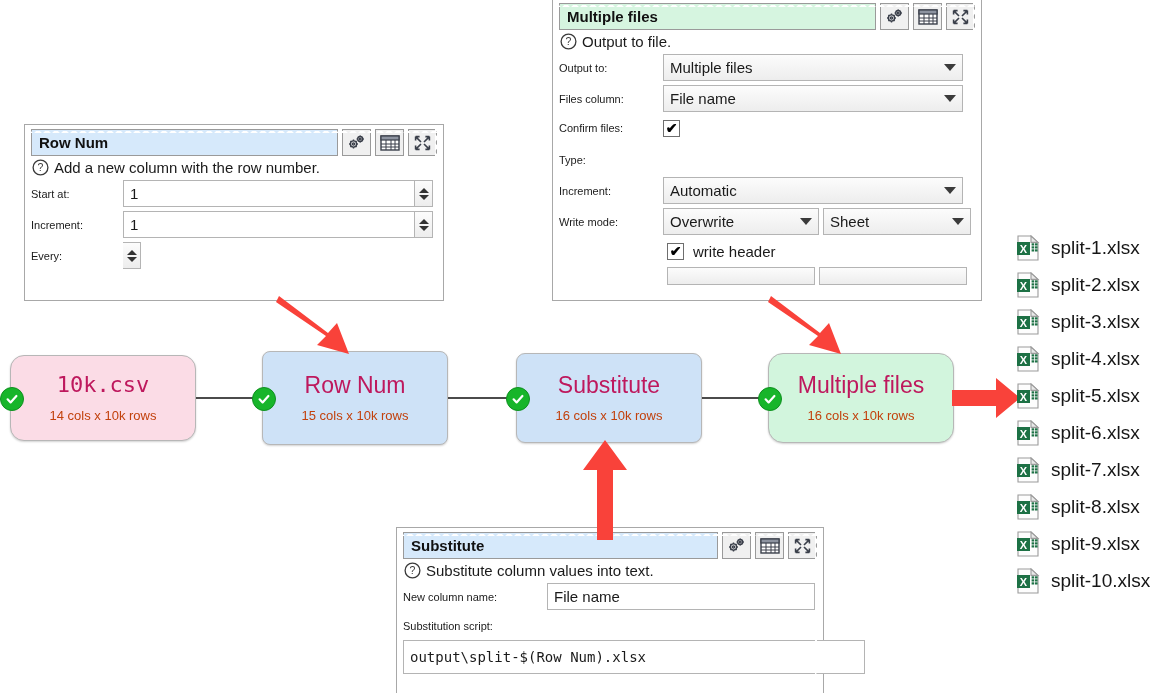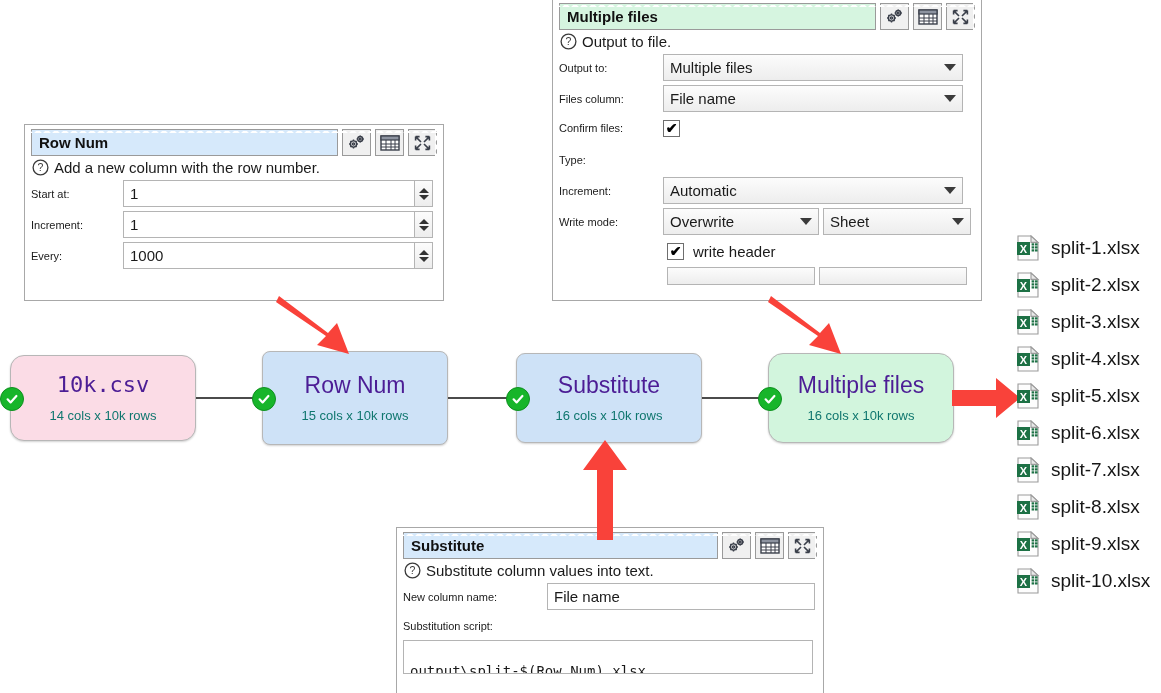--- a/index.html
+++ b/index.html
@@ -75,23 +75,23 @@
   
   .node{
     position:absolute;border-radius:14px;box-sizing:border-box;
     border:1px solid #b7b7b7;
     box-shadow:0 1px 2px rgba(0,0,0,.18);
     display:flex;flex-direction:column;align-items:center;justify-content:center;
   }
   .node.pink{background:#fbdce6;}
   .node.blue{background:#cee2f7;}
   .node.green{background:#d2f5dd;}
-  .node .ntitle{font-size:23px;color:#4c1d95;line-height:1.1;}
+  .node .ntitle{font-size:23px;color:#be185d;line-height:1.1;}
   .node .ntitle.mono{font-family:"DejaVu Sans Mono", monospace;font-size:22px;}
-  .node .nsub{font-size:13px;color:#0f766e;margin-top:10px;}
+  .node .nsub{font-size:13px;color:#c2410c;margin-top:10px;}
   .tick{position:absolute;left:-11px;top:50%;margin-top:-11px;width:22px;height:22px;
     border-radius:50%;background:#17b52a;border:1px solid #0f9020;
     display:flex;align-items:center;justify-content:center;}
   .tick svg{display:block;}
 
   .conn{position:absolute;height:2px;background:#4b4b4b;}
   .connhead{position:absolute;width:0;height:0;border-top:6px solid transparent;
     border-bottom:6px solid transparent;border-left:9px solid #4b4b4b;}
 
   
@@ -276,23 +276,20 @@
             <span>1</span>
           </div>
         <div class="spin">
             <i class="up"></i>
             <i class="dn"></i>
           </div>
       </div>
 
       <div class="row">
         <div class="lbl" style="width:92px">Every:</div>
-        <div class="fld" style="width:292px">
-            <span>1000</span>
-          </div>
         <div class="spin">
             <i class="up"></i>
             <i class="dn"></i>
           </div>
       </div>
     </div>
     <div class="torn torn-b"></div>
     <div class="torn torn-r"></div>
     <div class="torn torn-t"></div>
   </div>
@@ -346,21 +343,21 @@
         <div class="lbl" style="width:144px">New column name:</div>
         <div class="fld" style="width:268px">
             <span>File name</span>
           </div>
       </div>
 
       <div class="row" style="min-height:23px;margin-bottom:3px">
         <div class="lbl">Substitution script:</div>
       </div>
 
-      <div class="fld mono" style="width:410px;height:34px;align-items:flex-start;padding-top:20px">
+      <div class="fld mono" style="width:462px;height:34px;align-items:flex-start;padding-top:6px">
         <span>output\split-$(Row Num).xlsx</span>
       </div>
     </div>
     <div class="torn torn-b"></div>
     <div class="torn torn-r"></div>
     <div class="torn torn-t"></div>
   </div>
 
   <div class="conn" style="left:193px;top:397px;width:73px;"></div>
   <div class="connhead" style="left:258px;top:392px;"></div>

